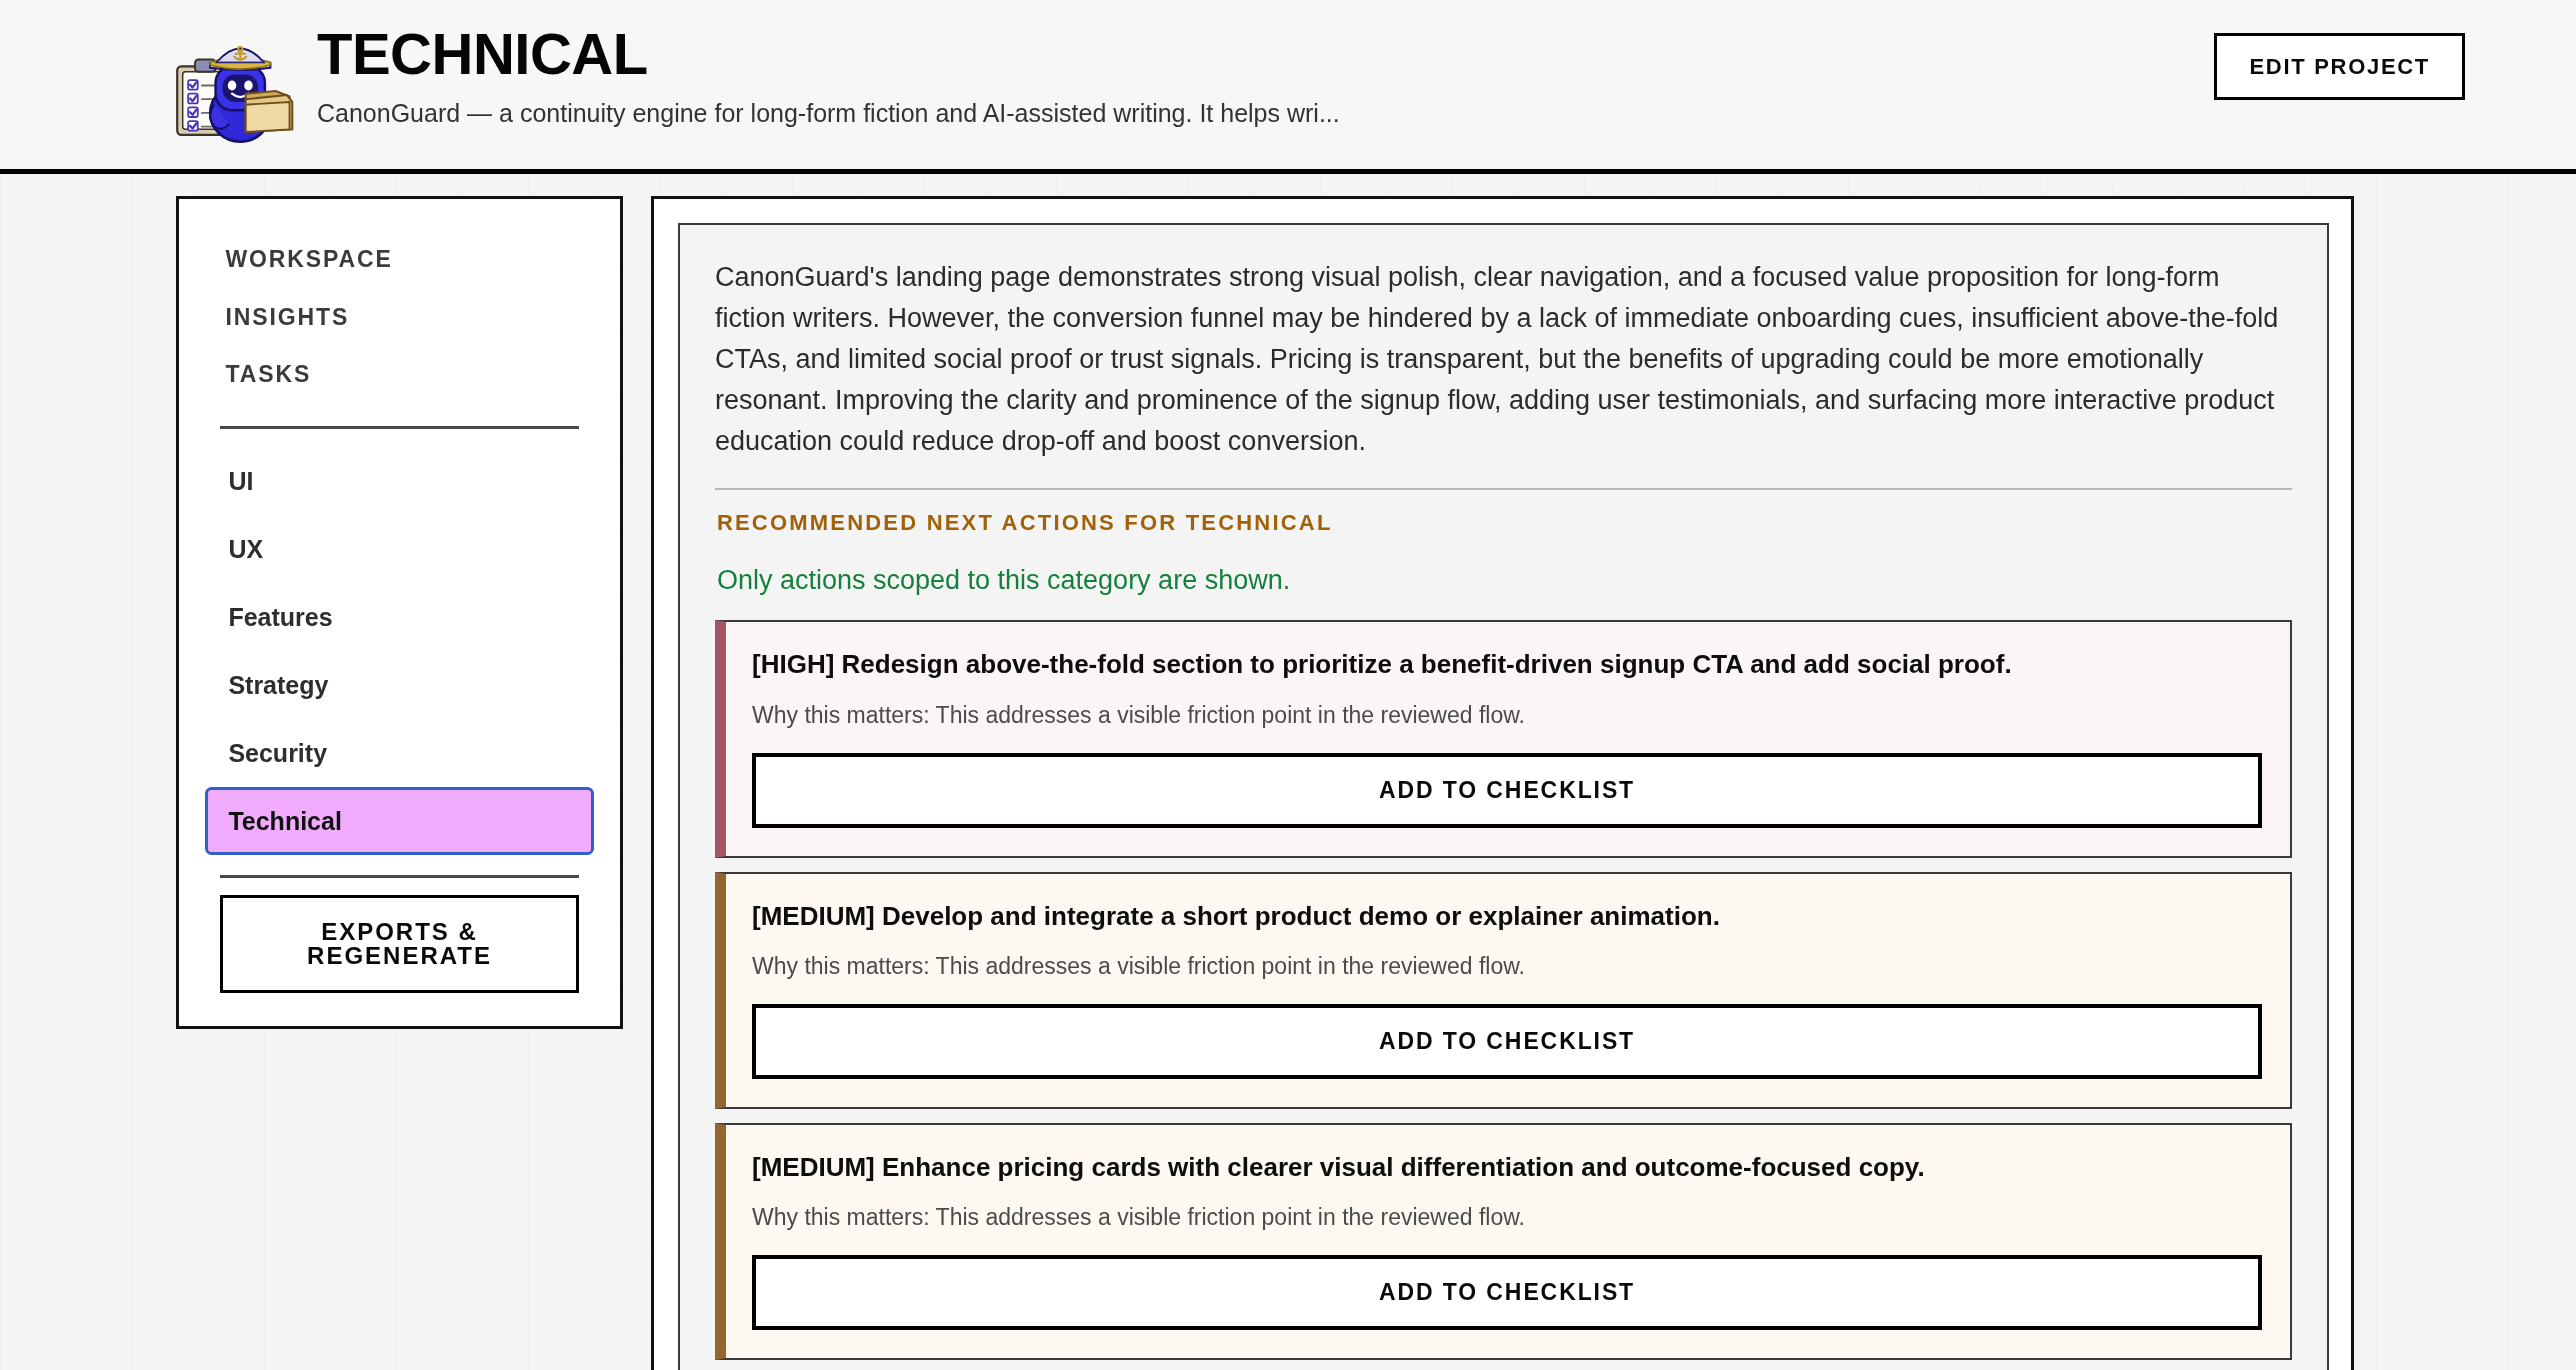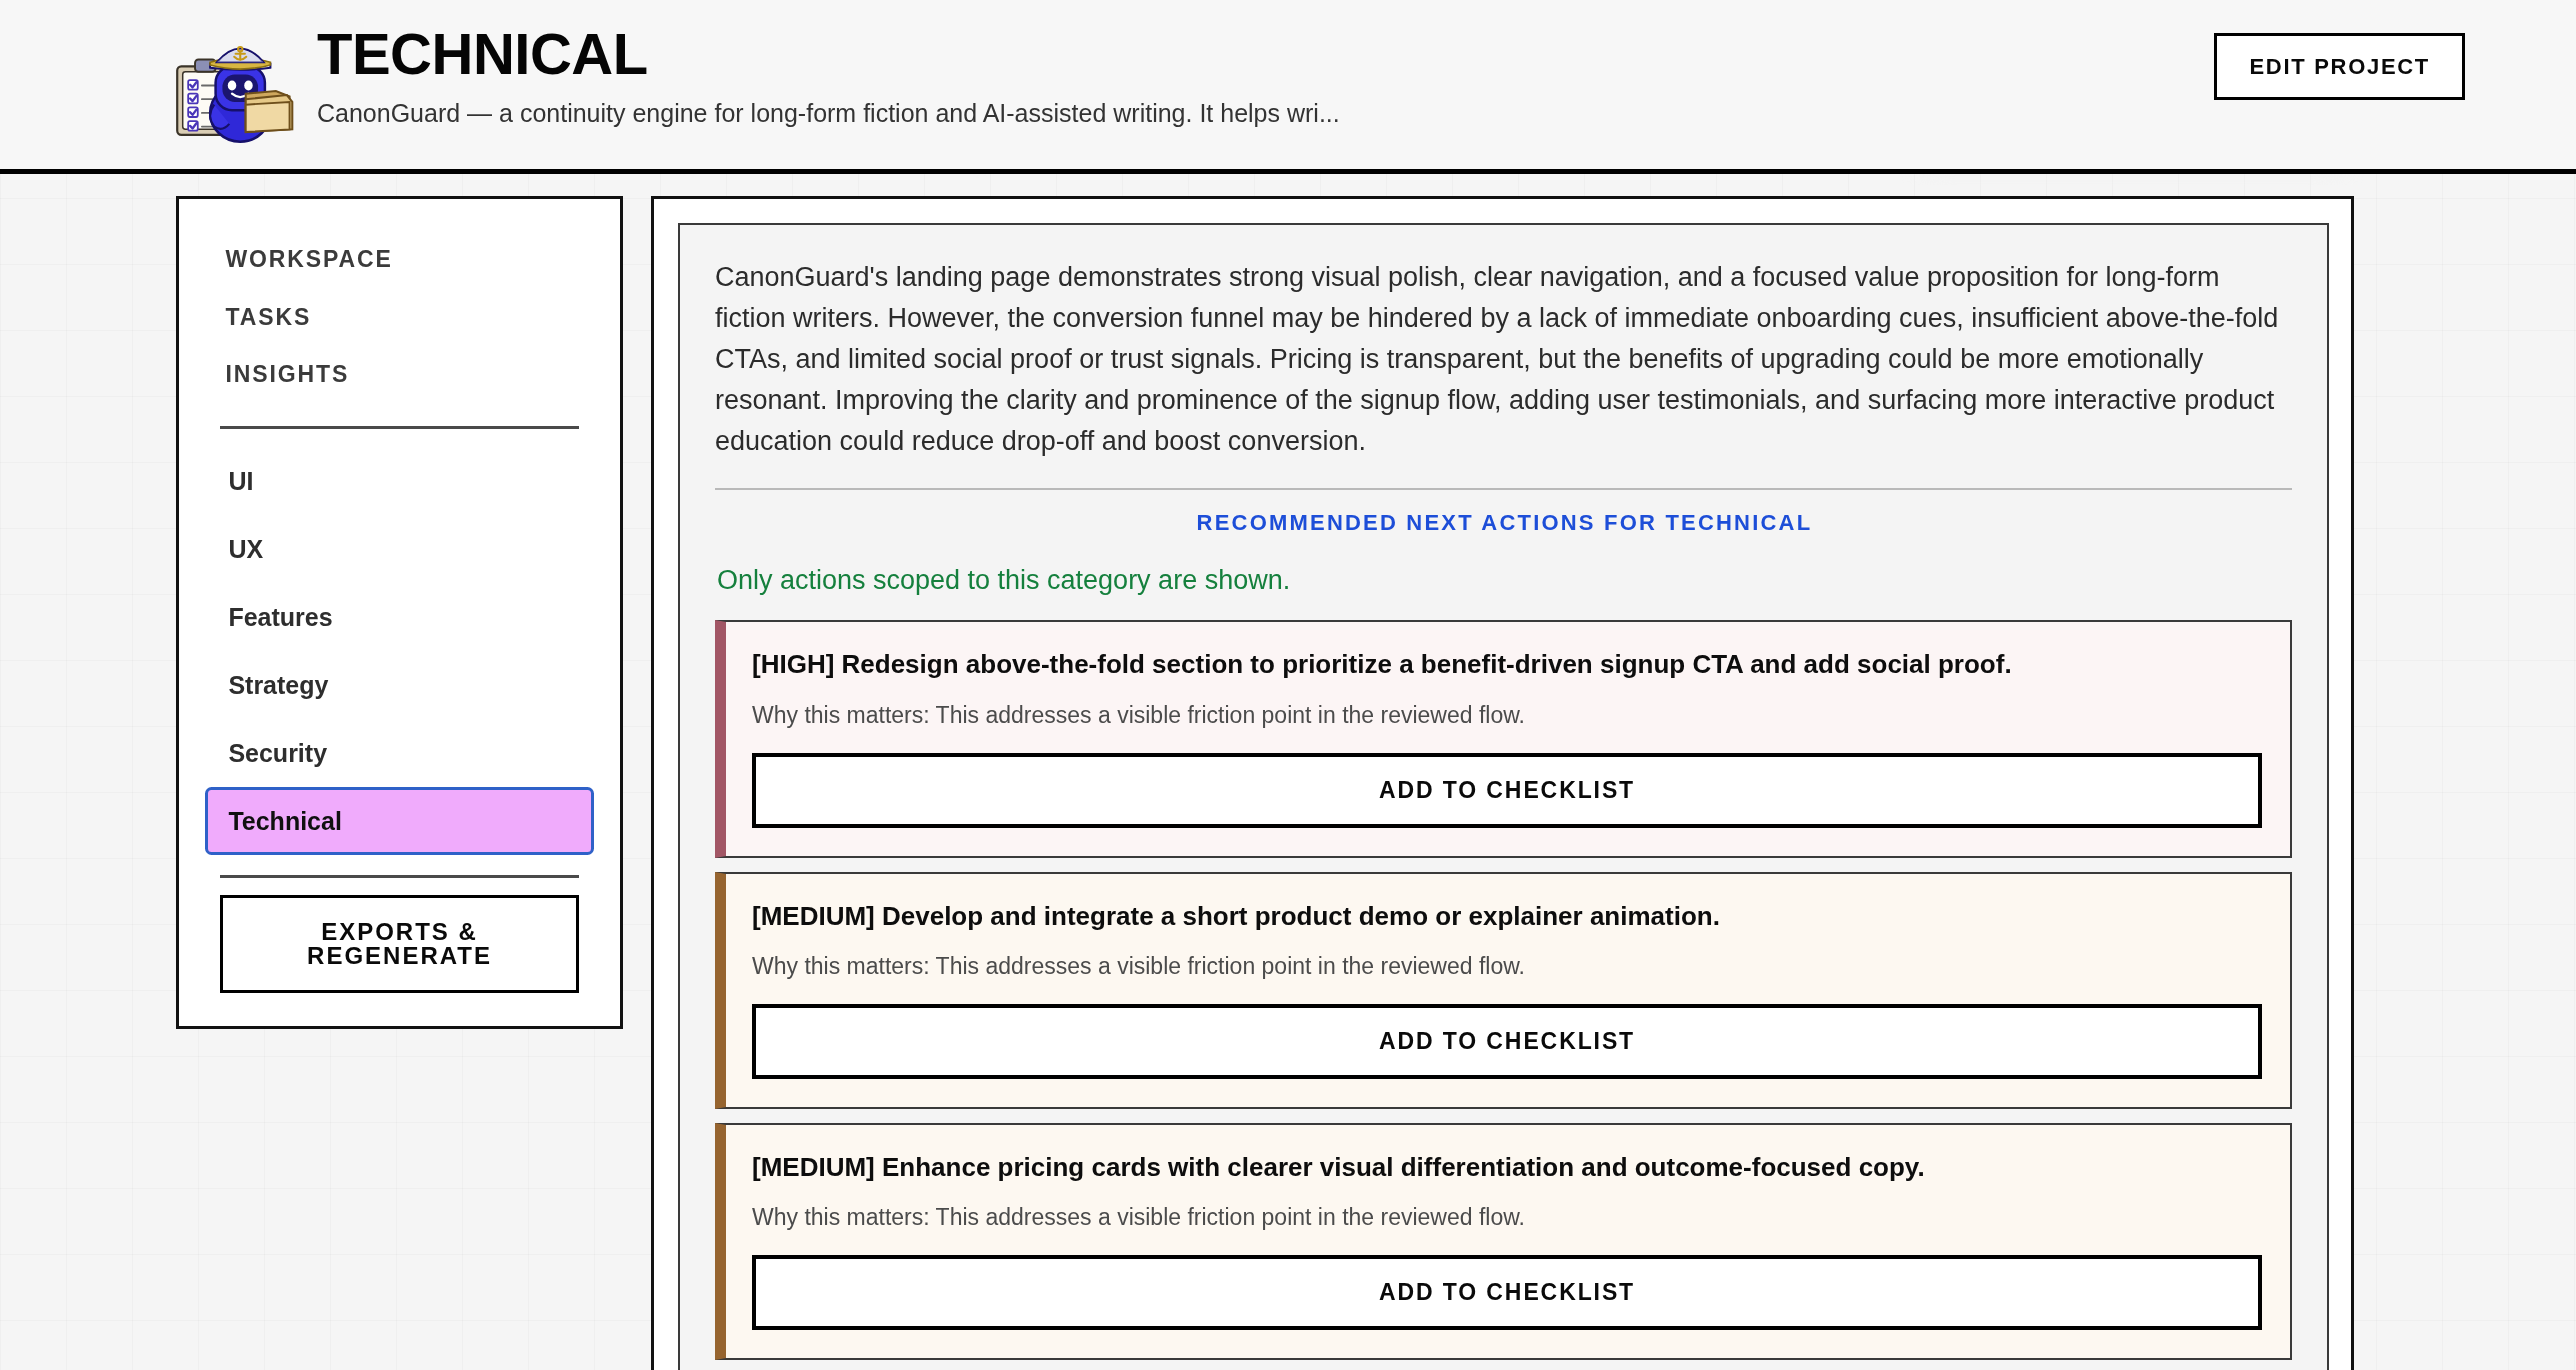--- a/index.html
+++ b/index.html
@@ -219,24 +219,23 @@
 
   .section-rule {
     height: 1.9px;
     background: #b9b9b9;
     margin: 26px 0 20.4px 0;
   }
   .section-label {
     font-size: 22px;
     font-weight: 700;
     letter-spacing: 2.2px;
-    color: #1d4ed8;
+    color: #a16207;
     text-transform: uppercase;
     padding-left: 1.9px;
-    text-align: center;
   }
   .section-sub {
     font-size: 27px;
     color: #15803d;
     margin-top: 29px;
     padding-left: 1.9px;
   }
 
   
   .cards-wrap { margin-top: 24px; }
@@ -369,22 +368,22 @@
     <div class="header-actions">
       <button class="btn-outline">EDIT PROJECT</button>
     </div>
   </div>
 </header>
 
 <div class="layout">
 
   <nav class="sidebar">
     <div class="nav-top-item">WORKSPACE</div>
+    <div class="nav-top-item">INSIGHTS</div>
     <div class="nav-top-item">TASKS</div>
-    <div class="nav-top-item">INSIGHTS</div>
 
     <div class="nav-divider"></div>
 
     <div class="nav-cat-item">UI</div>
     <div class="nav-cat-item">UX</div>
     <div class="nav-cat-item">Features</div>
     <div class="nav-cat-item">Strategy</div>
     <div class="nav-cat-item">Security</div>
     <div class="nav-cat-item active">Technical</div>
 

